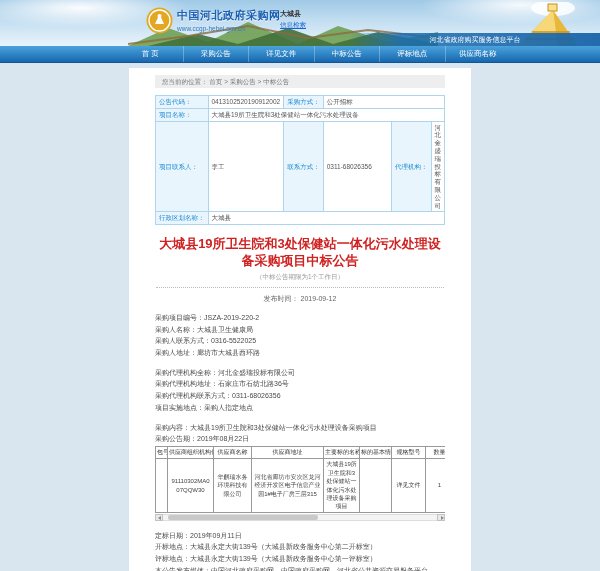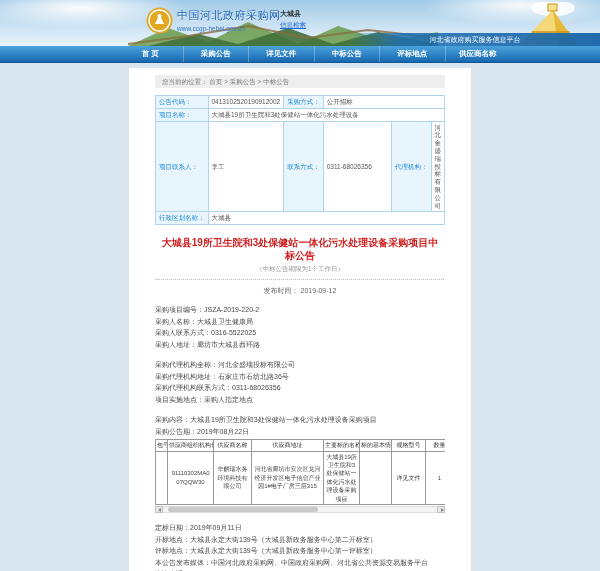--- a/index.html
+++ b/index.html
@@ -10,47 +10,47 @@
   .banner { position:relative; height:46px; overflow:hidden;
     background:linear-gradient(180deg,#9fc9e6 0%,#c3def1 45%,#e8f4fb 100%); }
   .banner::before { content:""; position:absolute; left:-30px; top:-12px; width:220px; height:40px;
     background:radial-gradient(ellipse at center, rgba(255,255,255,.95), rgba(255,255,255,0) 70%); }
   .banner::after { content:""; position:absolute; right:-20px; top:-15px; width:200px; height:40px;
     background:radial-gradient(ellipse at center, rgba(255,255,255,.9), rgba(255,255,255,0) 70%); }
   .mountains { position:absolute; left:128px; bottom:0; }
   .pyramid { position:absolute; right:22px; top:2px; z-index:2; }
   .logo { position:absolute; left:146px; top:7px; z-index:3; }
   .site-text { position:absolute; left:177px; top:8px; z-index:3; }
-  .site-name { font-size:11px; font-weight:normal; color:#1b5fb0; letter-spacing:.5px; text-shadow:0 1px 0 rgba(255,255,255,.8); }
+  .site-name { font-size:11px; font-weight:bold; color:#1b5fb0; letter-spacing:.5px; text-shadow:0 1px 0 rgba(255,255,255,.8); }
   .site-url { font-size:6.5px; color:#3577bd; margin-top:2px; }
   .kw { position:absolute; left:280px; top:9px; z-index:3; }
   .kw-word { font-size:7px; font-weight:bold; color:#333; }
   .kw-link { display:block; font-size:6.5px; color:#1565d8; text-decoration:underline; margin-top:2px; cursor:pointer; }
   .platform { position:absolute; right:0; top:33px; z-index:3; width:250px; height:13px; line-height:13px;
     text-align:center; color:#fff; font-size:7px;
     background:linear-gradient(90deg, rgba(30,110,178,0), rgba(30,110,178,.85) 20%, rgba(24,100,168,.95)); }
 
   
   .nav { height:17px; background:linear-gradient(180deg,#4aa3dc,#1767ae); border-bottom:1px solid #0f5693; }
   .nav-inner { margin-left:118px; width:392px; height:100%; display:flex; }
-  .nav-item { flex:1; text-align:center; color:#fff; font-size:7.5px; font-weight:bold; line-height:16px;
+  .nav-item { flex:1; text-align:center; color:#fff; font-size:7.5px; font-weight:normal; line-height:16px;
     text-decoration:none; border-left:1px solid rgba(255,255,255,.28); cursor:pointer; }
   .nav-item:first-child { border-left:none; }
 
   
   .main { padding:5px 0 6px; }
   .panel { width:342px; margin:0 auto; background:#fff; padding:7px 26px 10px; min-height:420px; }
   .crumb { background:#eeeeee; height:13px; line-height:13px; font-size:6.5px; color:#777; padding-left:7px; margin-bottom:7px; }
   .crumb a { color:#777; text-decoration:none; cursor:pointer; }
 
   table.info { width:100%; border-collapse:collapse; font-size:6.5px; }
   table.info td { border:1px solid #aed4ee; padding:2px 3px; color:#555; line-height:1.2; }
   table.info td.L { color:#1e8ad2; background:#e9f5fd; white-space:nowrap; }
 
-  .title { margin:11px 2px 3px; text-align:center; font-size:10px; color:#cf2222; font-weight:bold; line-height:1.3; }
+  .title { margin:11px 2px 3px; text-align:center; font-size:13px; color:#cf2222; font-weight:bold; line-height:1.3; }
   .subtitle { text-align:center; font-size:6.5px; color:#999; padding-bottom:5px; border-bottom:1px dotted #bbb; margin:0 1px 6px; }
   .pubdate { text-align:center; font-size:7px; color:#666; margin-bottom:9px; }
 
   .detail .bl { font-size:7px; color:#4a4a4a; margin-bottom:2.5px; line-height:1.3; }
   .detail .bl.gap { margin-top:11px; }
 
   .rt-wrap { width:290px; overflow:hidden; margin-top:3px; }
   table.rt { border-collapse:collapse; table-layout:fixed; width:298px; font-size:6px; }
   table.rt th { border:1px solid #999; font-weight:normal; color:#333; padding:1px; white-space:nowrap; overflow:hidden; }
   table.rt td { border:1px solid #999; color:#444; padding:1px 2px; text-align:center; vertical-align:middle;

